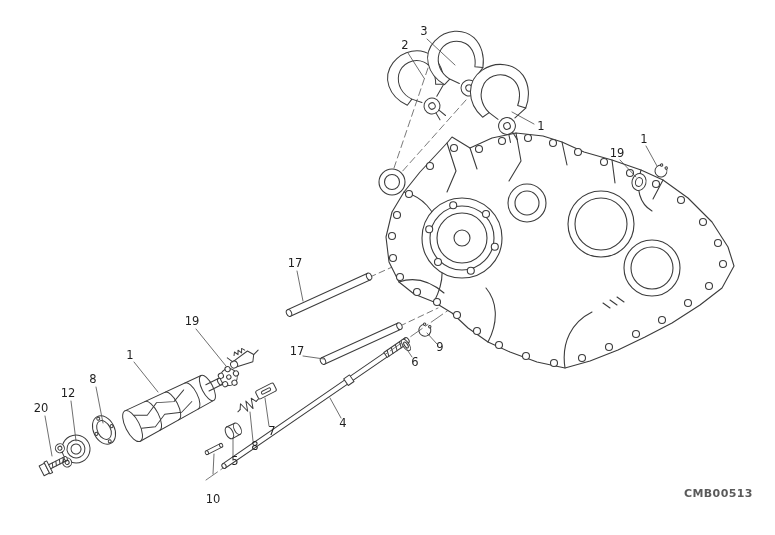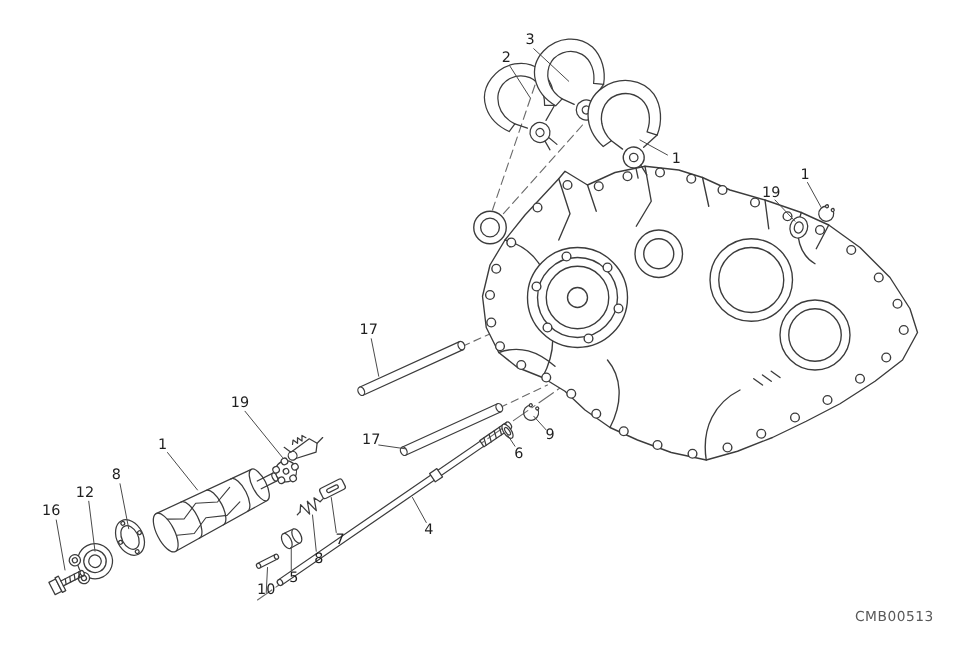--- a/index.html
+++ b/index.html
@@ -7,21 +7,21 @@
     position:relative;width:775px;height:535px;background:#ffffff;overflow:hidden;
     font-family:"DejaVu Sans","Liberation Sans",sans-serif;
   }
   .stage svg{position:absolute;left:0;top:0;}
   .callout{
     position:absolute;transform:translate(-50%,-50%);
     font-size:11.5px;line-height:1;color:#1f1f1f;user-select:none;
   }
   .drawing-code{
     position:absolute;left:684px;top:487px;
-    font-size:11px;color:#5a5a5a;letter-spacing:.4px;
+    font-size:11px;color:#5a5a5a;letter-spacing:.4px;font-weight:bold;
   }
 </style>
 </head>
 <body>
 
 <div class="stage">
 
   <svg width="775" height="535" viewBox="0 0 775 535">
     <defs>
       <g id="fork">
@@ -251,23 +251,23 @@
   <div class="callout" style="left:424px;top:32px">3</div>
   <div class="callout" style="left:541px;top:127px">1</div>
   <div class="callout" style="left:644px;top:140px">1</div>
   <div class="callout" style="left:617px;top:154px">19</div>
   <div class="callout" style="left:295px;top:264px">17</div>
   <div class="callout" style="left:297px;top:352px">17</div>
   <div class="callout" style="left:192px;top:322px">19</div>
   <div class="callout" style="left:130px;top:356px">1</div>
   <div class="callout" style="left:93px;top:380px">8</div>
   <div class="callout" style="left:68px;top:394px">12</div>
-  <div class="callout" style="left:41px;top:409px">16</div>
+  <div class="callout" style="left:41px;top:409px">20</div>
   <div class="callout" style="left:440px;top:348px">9</div>
   <div class="callout" style="left:415px;top:363px">6</div>
   <div class="callout" style="left:272px;top:432px">7</div>
   <div class="callout" style="left:255px;top:447px">8</div>
   <div class="callout" style="left:235px;top:462px">5</div>
-  <div class="callout" style="left:213px;top:472px">10</div>
+  <div class="callout" style="left:213px;top:500px">10</div>
   <div class="callout" style="left:343px;top:424px">4</div>
 
   <div class="drawing-code">CMB00513</div>
 </div>
 
 </body></html>

